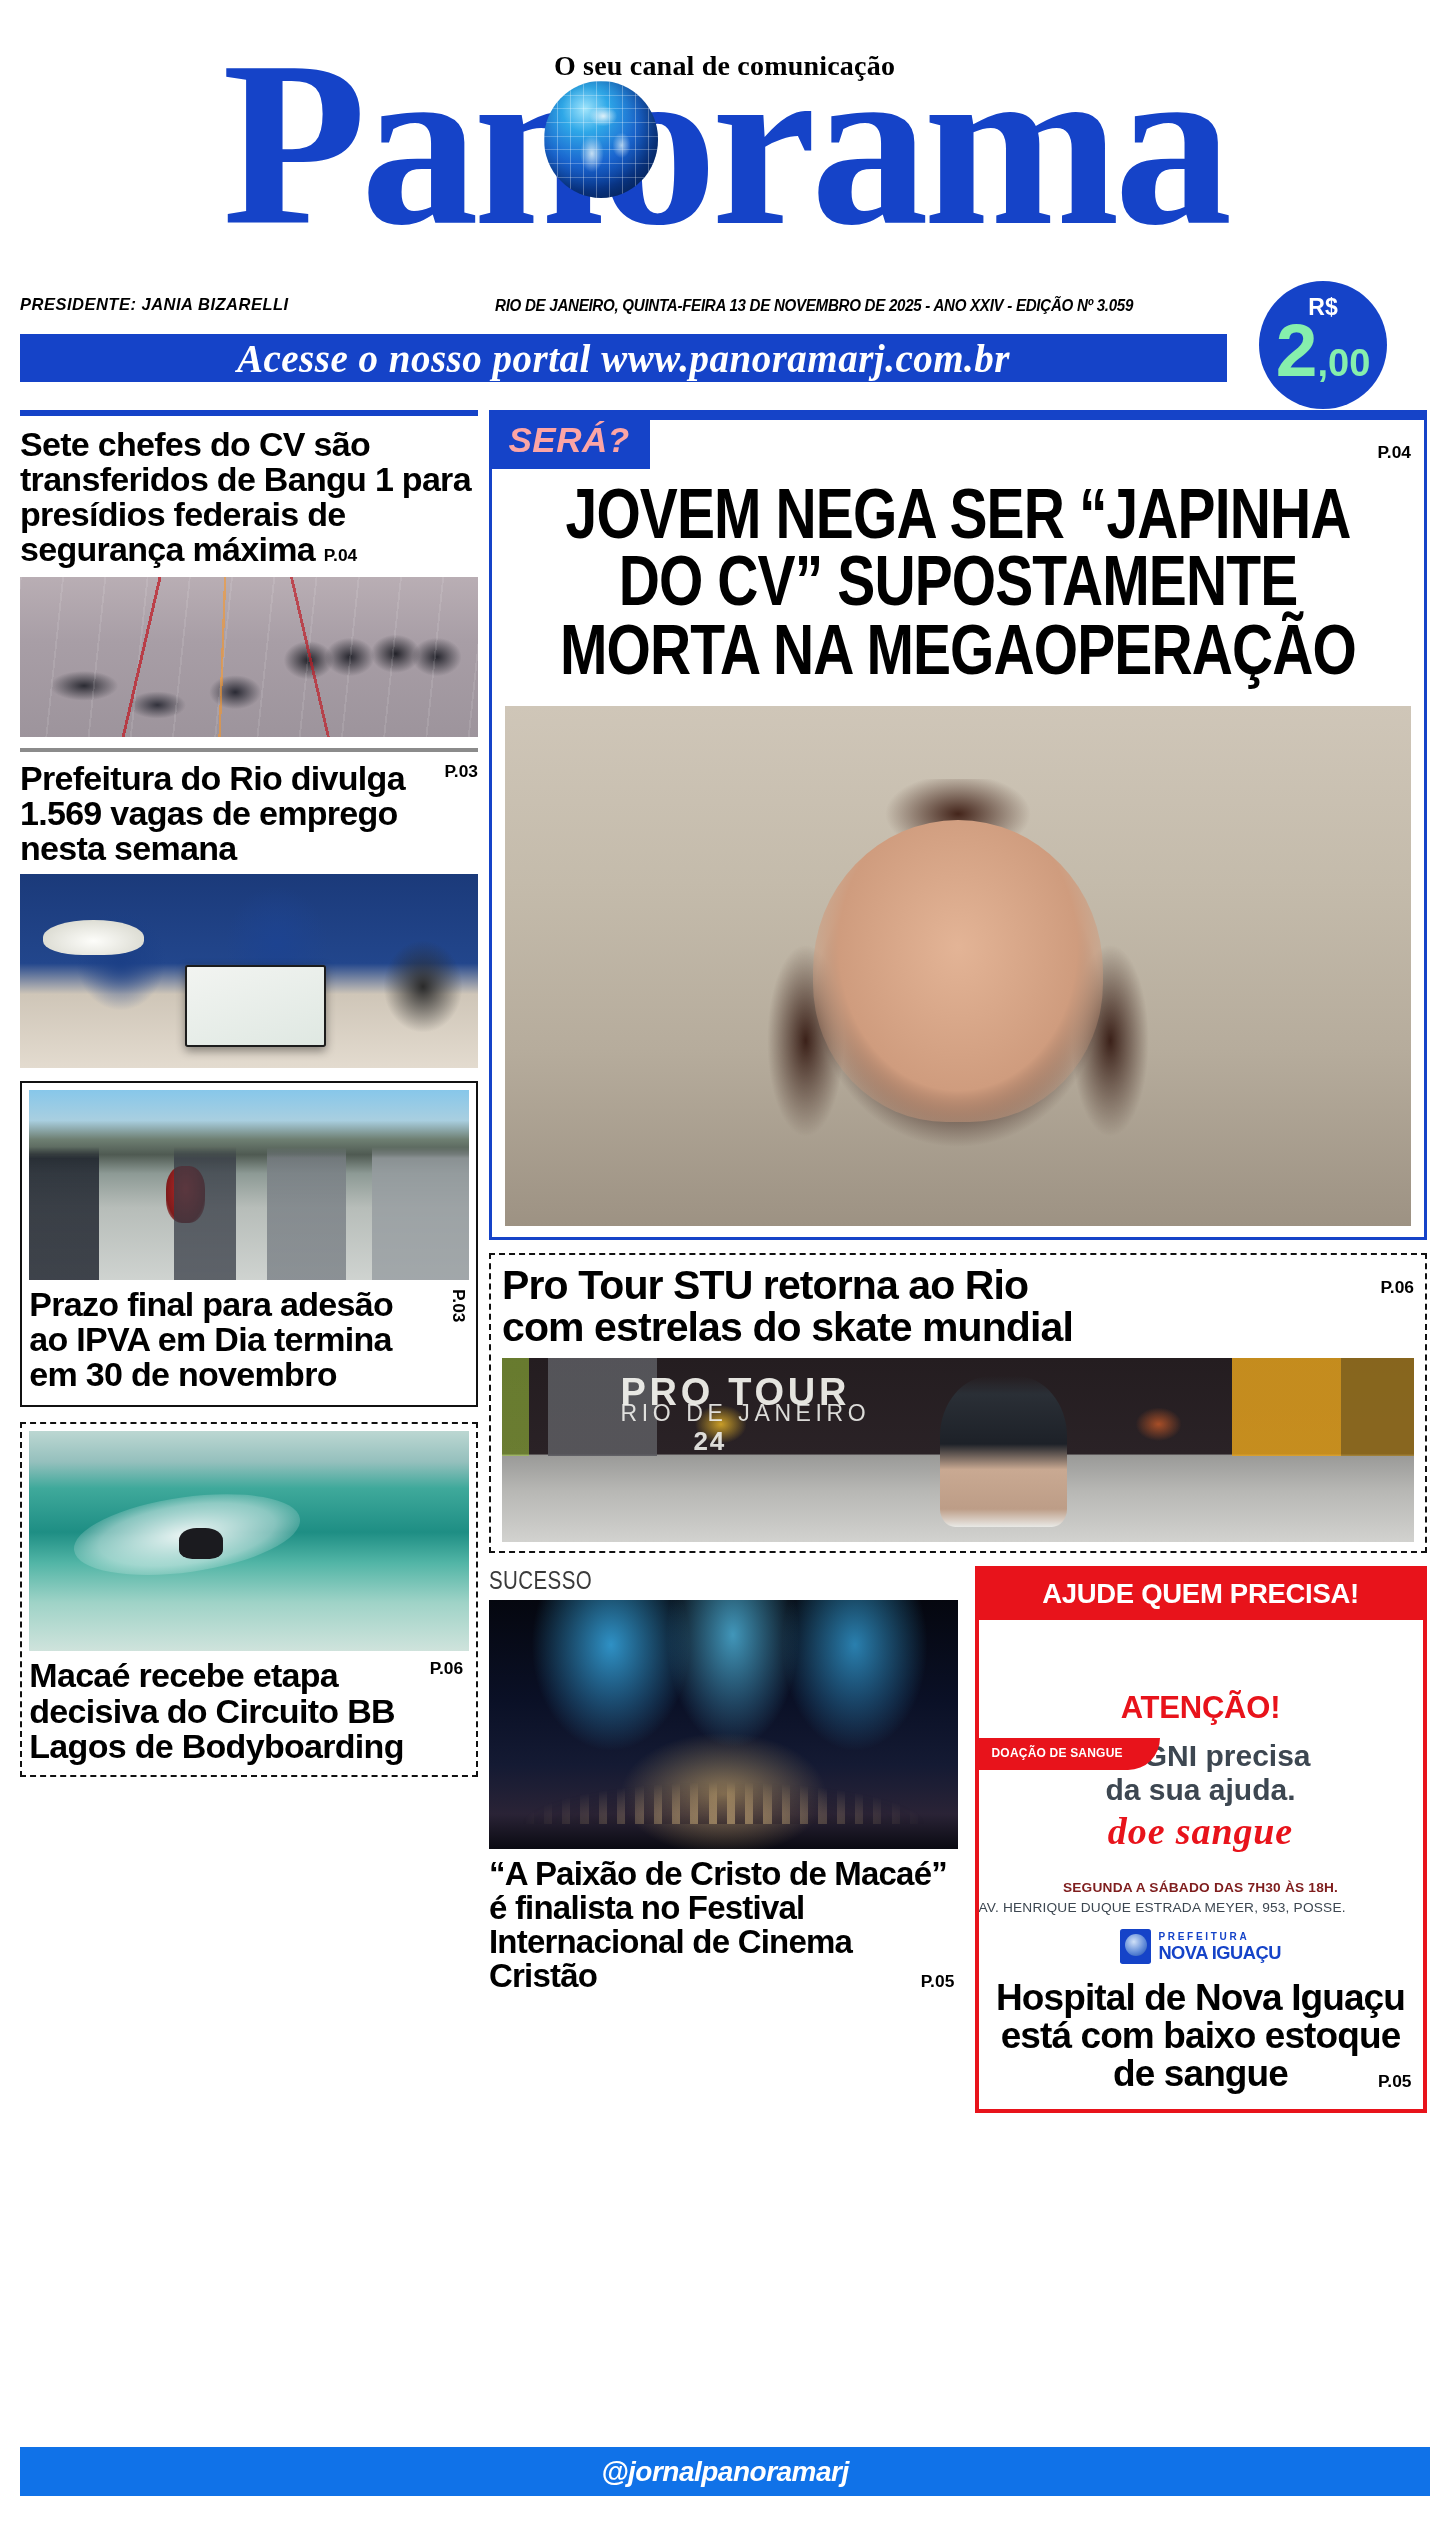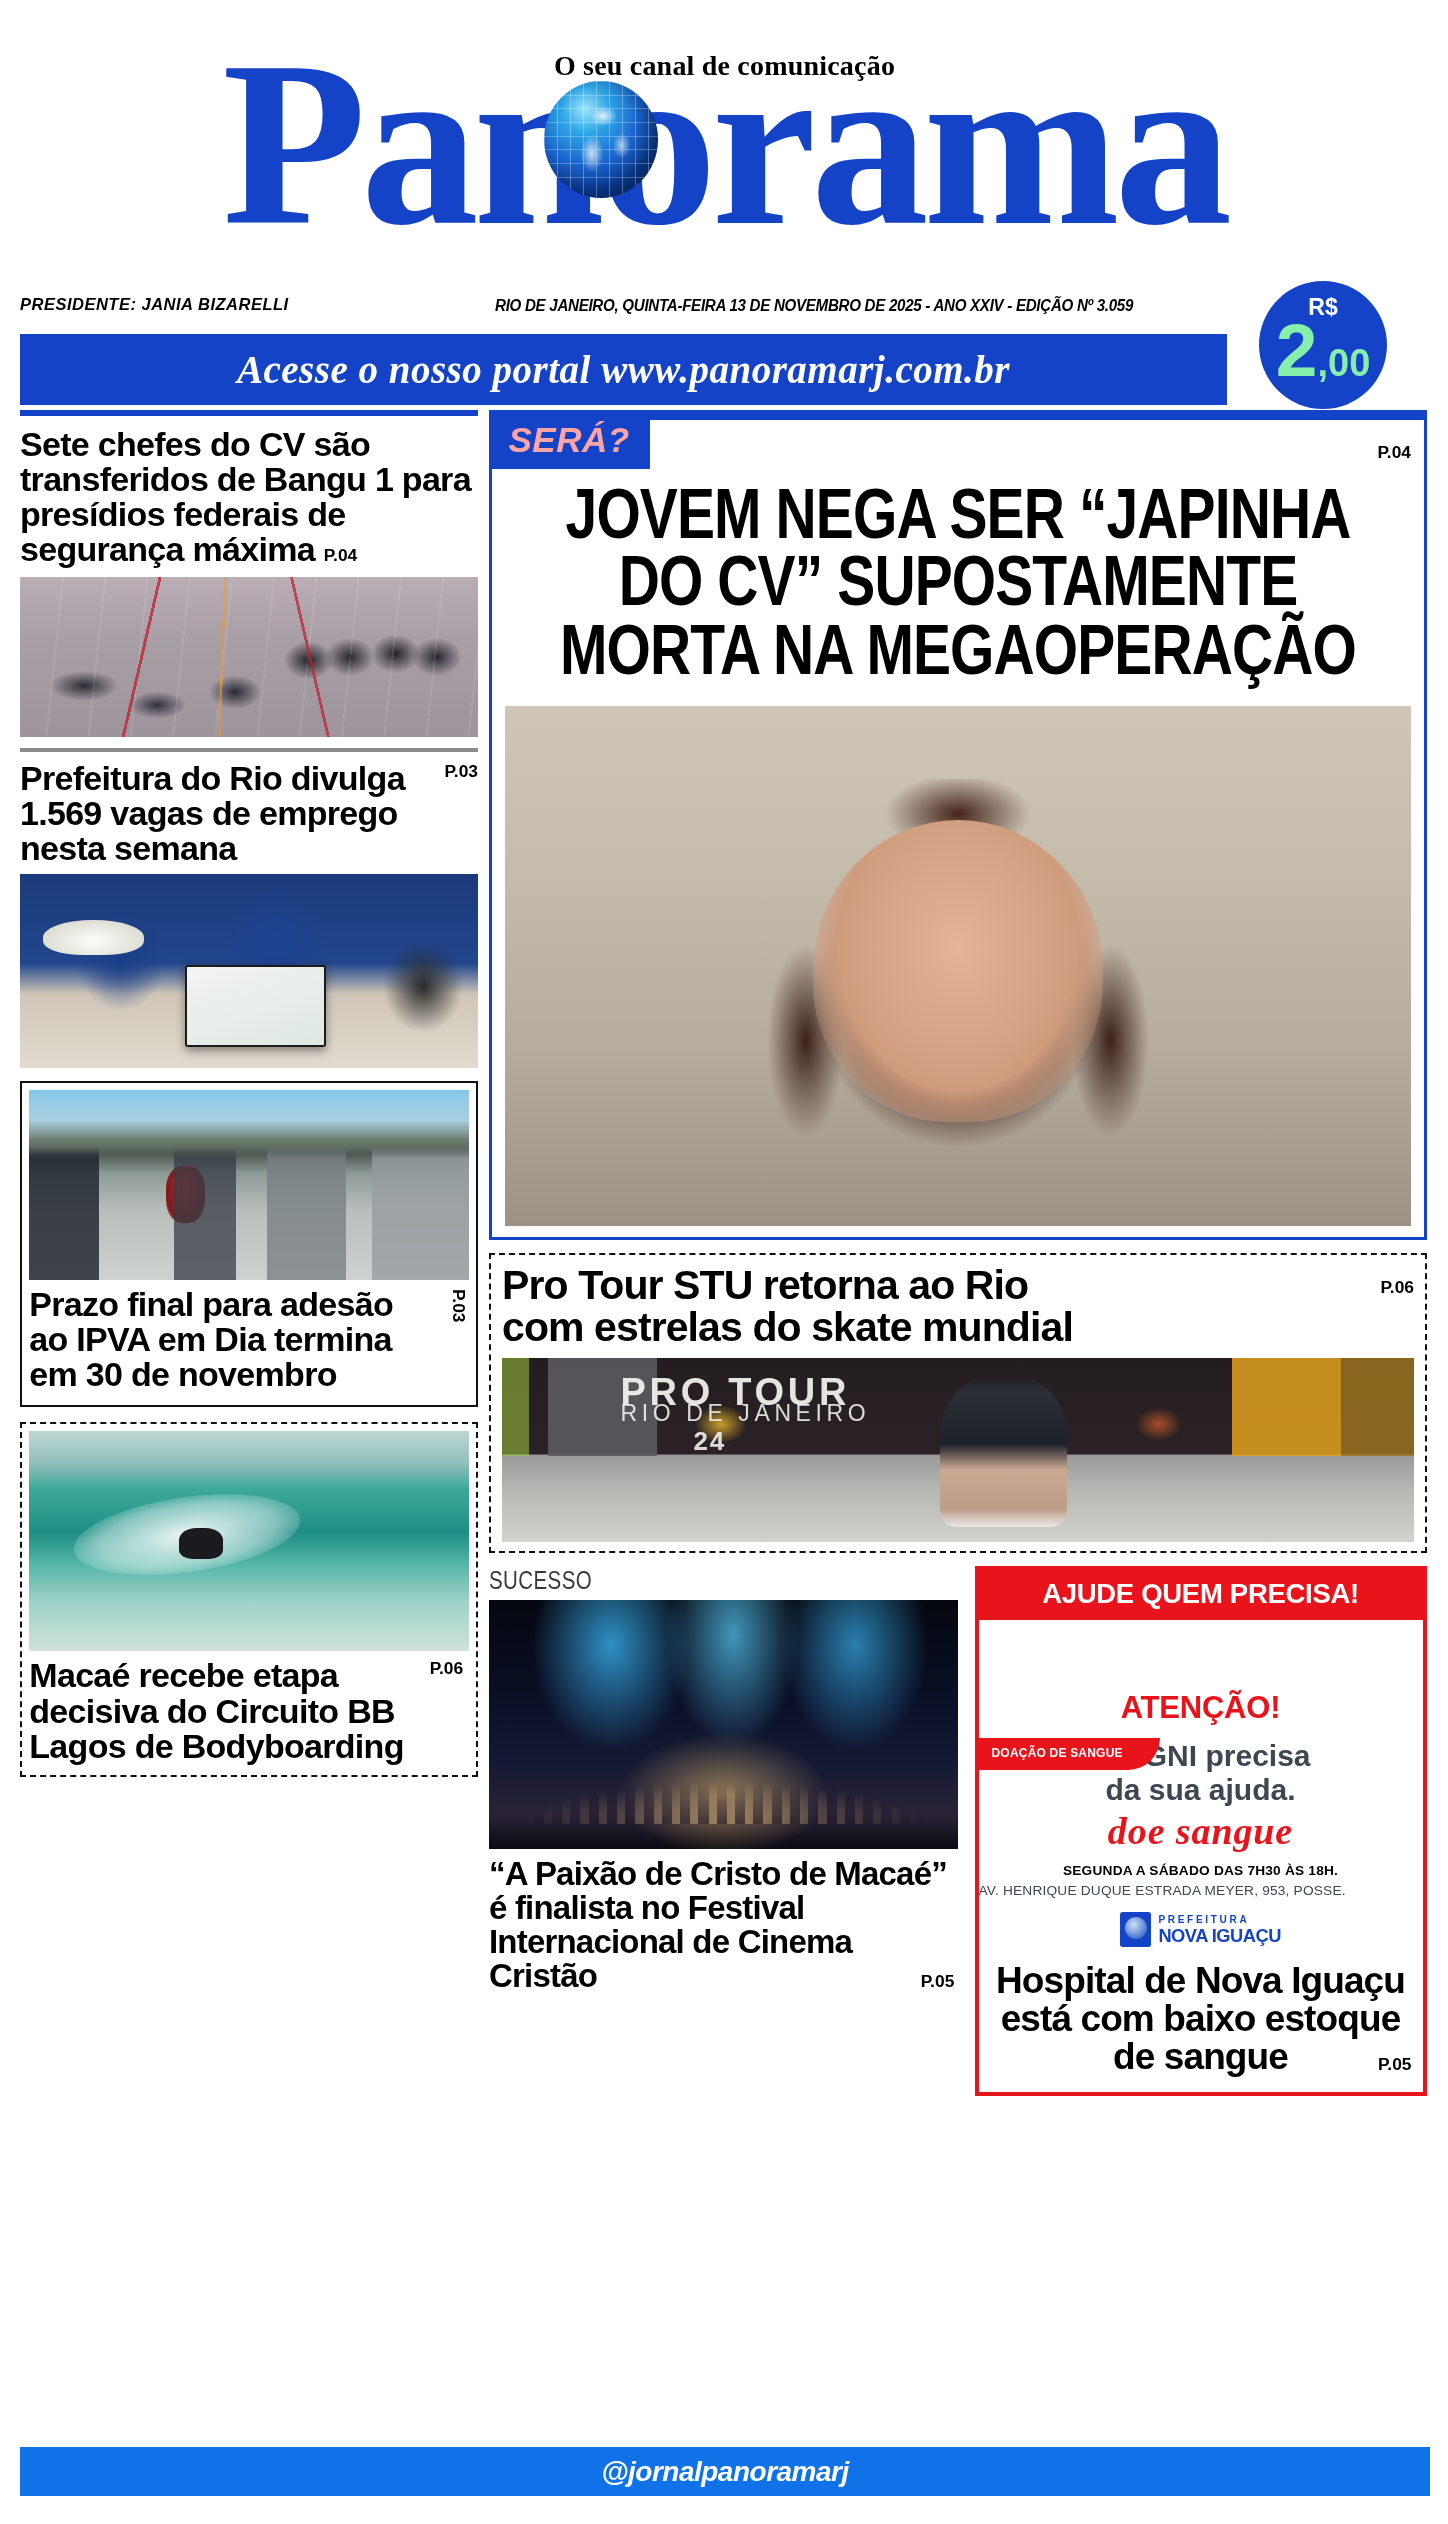--- a/index.html
+++ b/index.html
@@ -68,21 +68,21 @@
     color: #000; letter-spacing: -0.3px;
     white-space: nowrap;
     font-family: "Liberation Sans", sans-serif;
     transform: scaleX(0.97);
     transform-origin: left center;
   }
 
   
   .portalbar {
     position: absolute; top: 334px; left: 20px;
-    width: 1207px; height: 71px;
+    width: 1207px; height: 48px;
     background: #1543c8;
     display: flex; align-items: center; justify-content: center;
   }
   .portalbar span {
     color: #fff;
     font-family: "Liberation Serif", serif;
     font-weight: bold; font-style: italic;
     font-size: 39px;
     letter-spacing: 0.5px;
   }
@@ -197,22 +197,22 @@
   .hgni {
     color: #3d4751; font-weight: bold; font-size: 30px;
     text-align: center; line-height: 1.14; margin-top: 13px;
   }
   .doesangue {
     color: #e8131b; font-family: "Liberation Serif", serif;
     font-style: italic; font-weight: bold; font-size: 38px;
     text-align: center; margin-top: 1.8px; letter-spacing: 0.9px;
   }
   .hours {
-    color: #000000; font-weight: bold; font-size: 13.7px;
-    text-align: center; margin-top: 10px; letter-spacing: 0.2px;
+    color: #7f1d1d; font-weight: bold; font-size: 13.7px;
+    text-align: center; margin-top: 27px; letter-spacing: 0.2px;
   }
   .addr {
     color: #3d4751; font-size: 13.7px;
     text-align: left; margin-top: 4.6px; letter-spacing: 0.2px;
   }
   .prefeitura {
     display: flex; align-items: center; justify-content: center;
     gap: 7.3px; margin-top: 14.7px;
   }
   .brasao {

